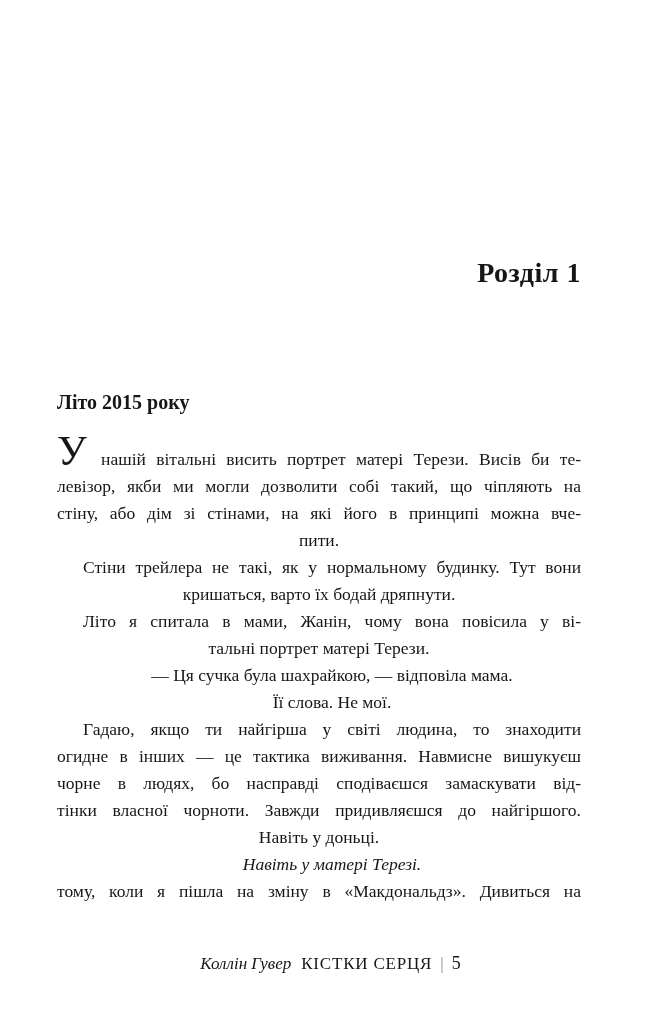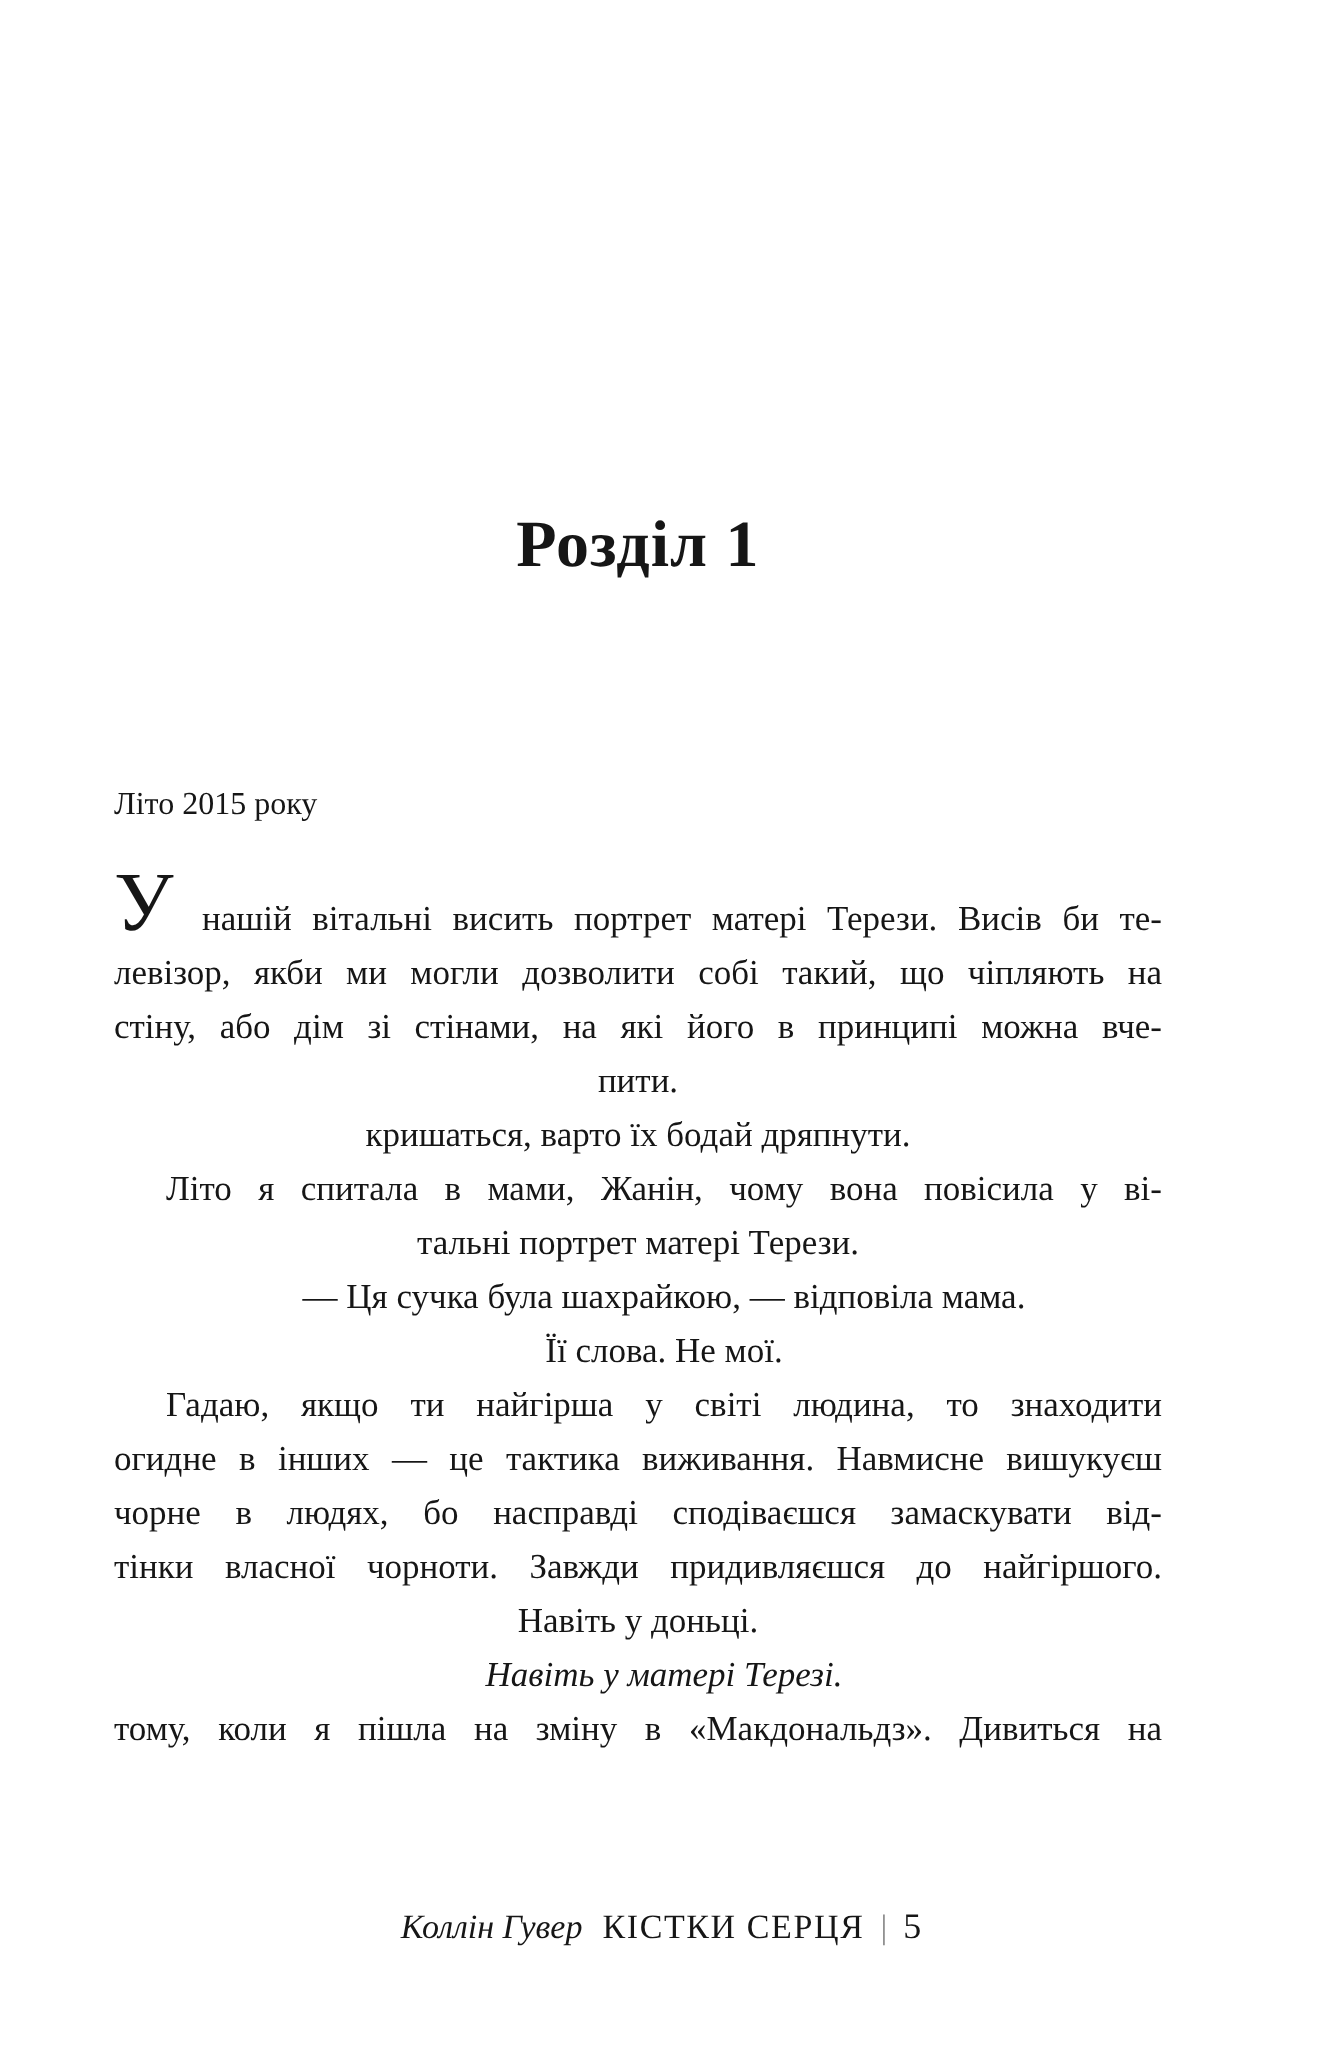--- a/index.html
+++ b/index.html
@@ -15,35 +15,35 @@
     background: #ffffff;
     font-family: "Liberation Serif", "DejaVu Serif", serif;
     color: #161616;
     overflow: hidden;
   }
   .chapter-title {
     position: absolute;
     top: 254px;
     left: 57px;
     width: 524px;
-    text-align: center;
-    font-size: 33px;
+    text-align: right;
+    font-size: 28px;
     line-height: 38px;
     font-weight: bold;
     letter-spacing: 0.5px;
     margin: 0;
   }
   .section-label {
     position: absolute;
     top: 389px;
     left: 57px;
     width: 524px;
-    font-size: 16px;
+    font-size: 20px;
     line-height: 27px;
-    font-weight: normal;
+    font-weight: bold;
   }
   .body-text {
     position: absolute;
     top: 446px;
     left: 57px;
     width: 524px;
     font-size: 17.5px;
   }
   .line {
     height: 27px;
@@ -102,20 +102,21 @@
 
   <h1 class="chapter-title">Розділ 1</h1>
 
   <div class="section-label">Літо 2015 року</div>
 
   <div class="body-text" id="body-text">
       <div class="line justify"><span class="dropcap">У</span> нашій вітальні висить портрет матері Терези. Висів би те-</div>
       <div class="line justify">левізор, якби ми могли дозволити собі такий, що чіпляють на</div>
       <div class="line justify">стіну, або дім зі стінами, на які його в принципі можна вче-</div>
       <div class="line">пити.</div>
+      <div class="line justify indent">Стіни трейлера не такі, як у нормальному будинку. Тут вони</div>
       <div class="line">кришаться, варто їх бодай дряпнути.</div>
       <div class="line justify indent">Літо я спитала в мами, Жанін, чому вона повісила у ві-</div>
       <div class="line">тальні портрет матері Терези.</div>
       <div class="line indent">— Ця сучка була шахрайкою, — відповіла мама.</div>
       <div class="line indent">Її слова. Не мої.</div>
       <div class="line justify indent">Гадаю, якщо ти найгірша у світі людина, то знаходити</div>
       <div class="line justify">огидне в інших — це тактика виживання. Навмисне вишукуєш</div>
       <div class="line justify">чорне в людях, бо насправді сподіваєшся замаскувати від-</div>
       <div class="line justify">тінки власної чорноти. Завжди придивляєшся до найгіршого.</div>
       <div class="line">Навіть у доньці.</div>

